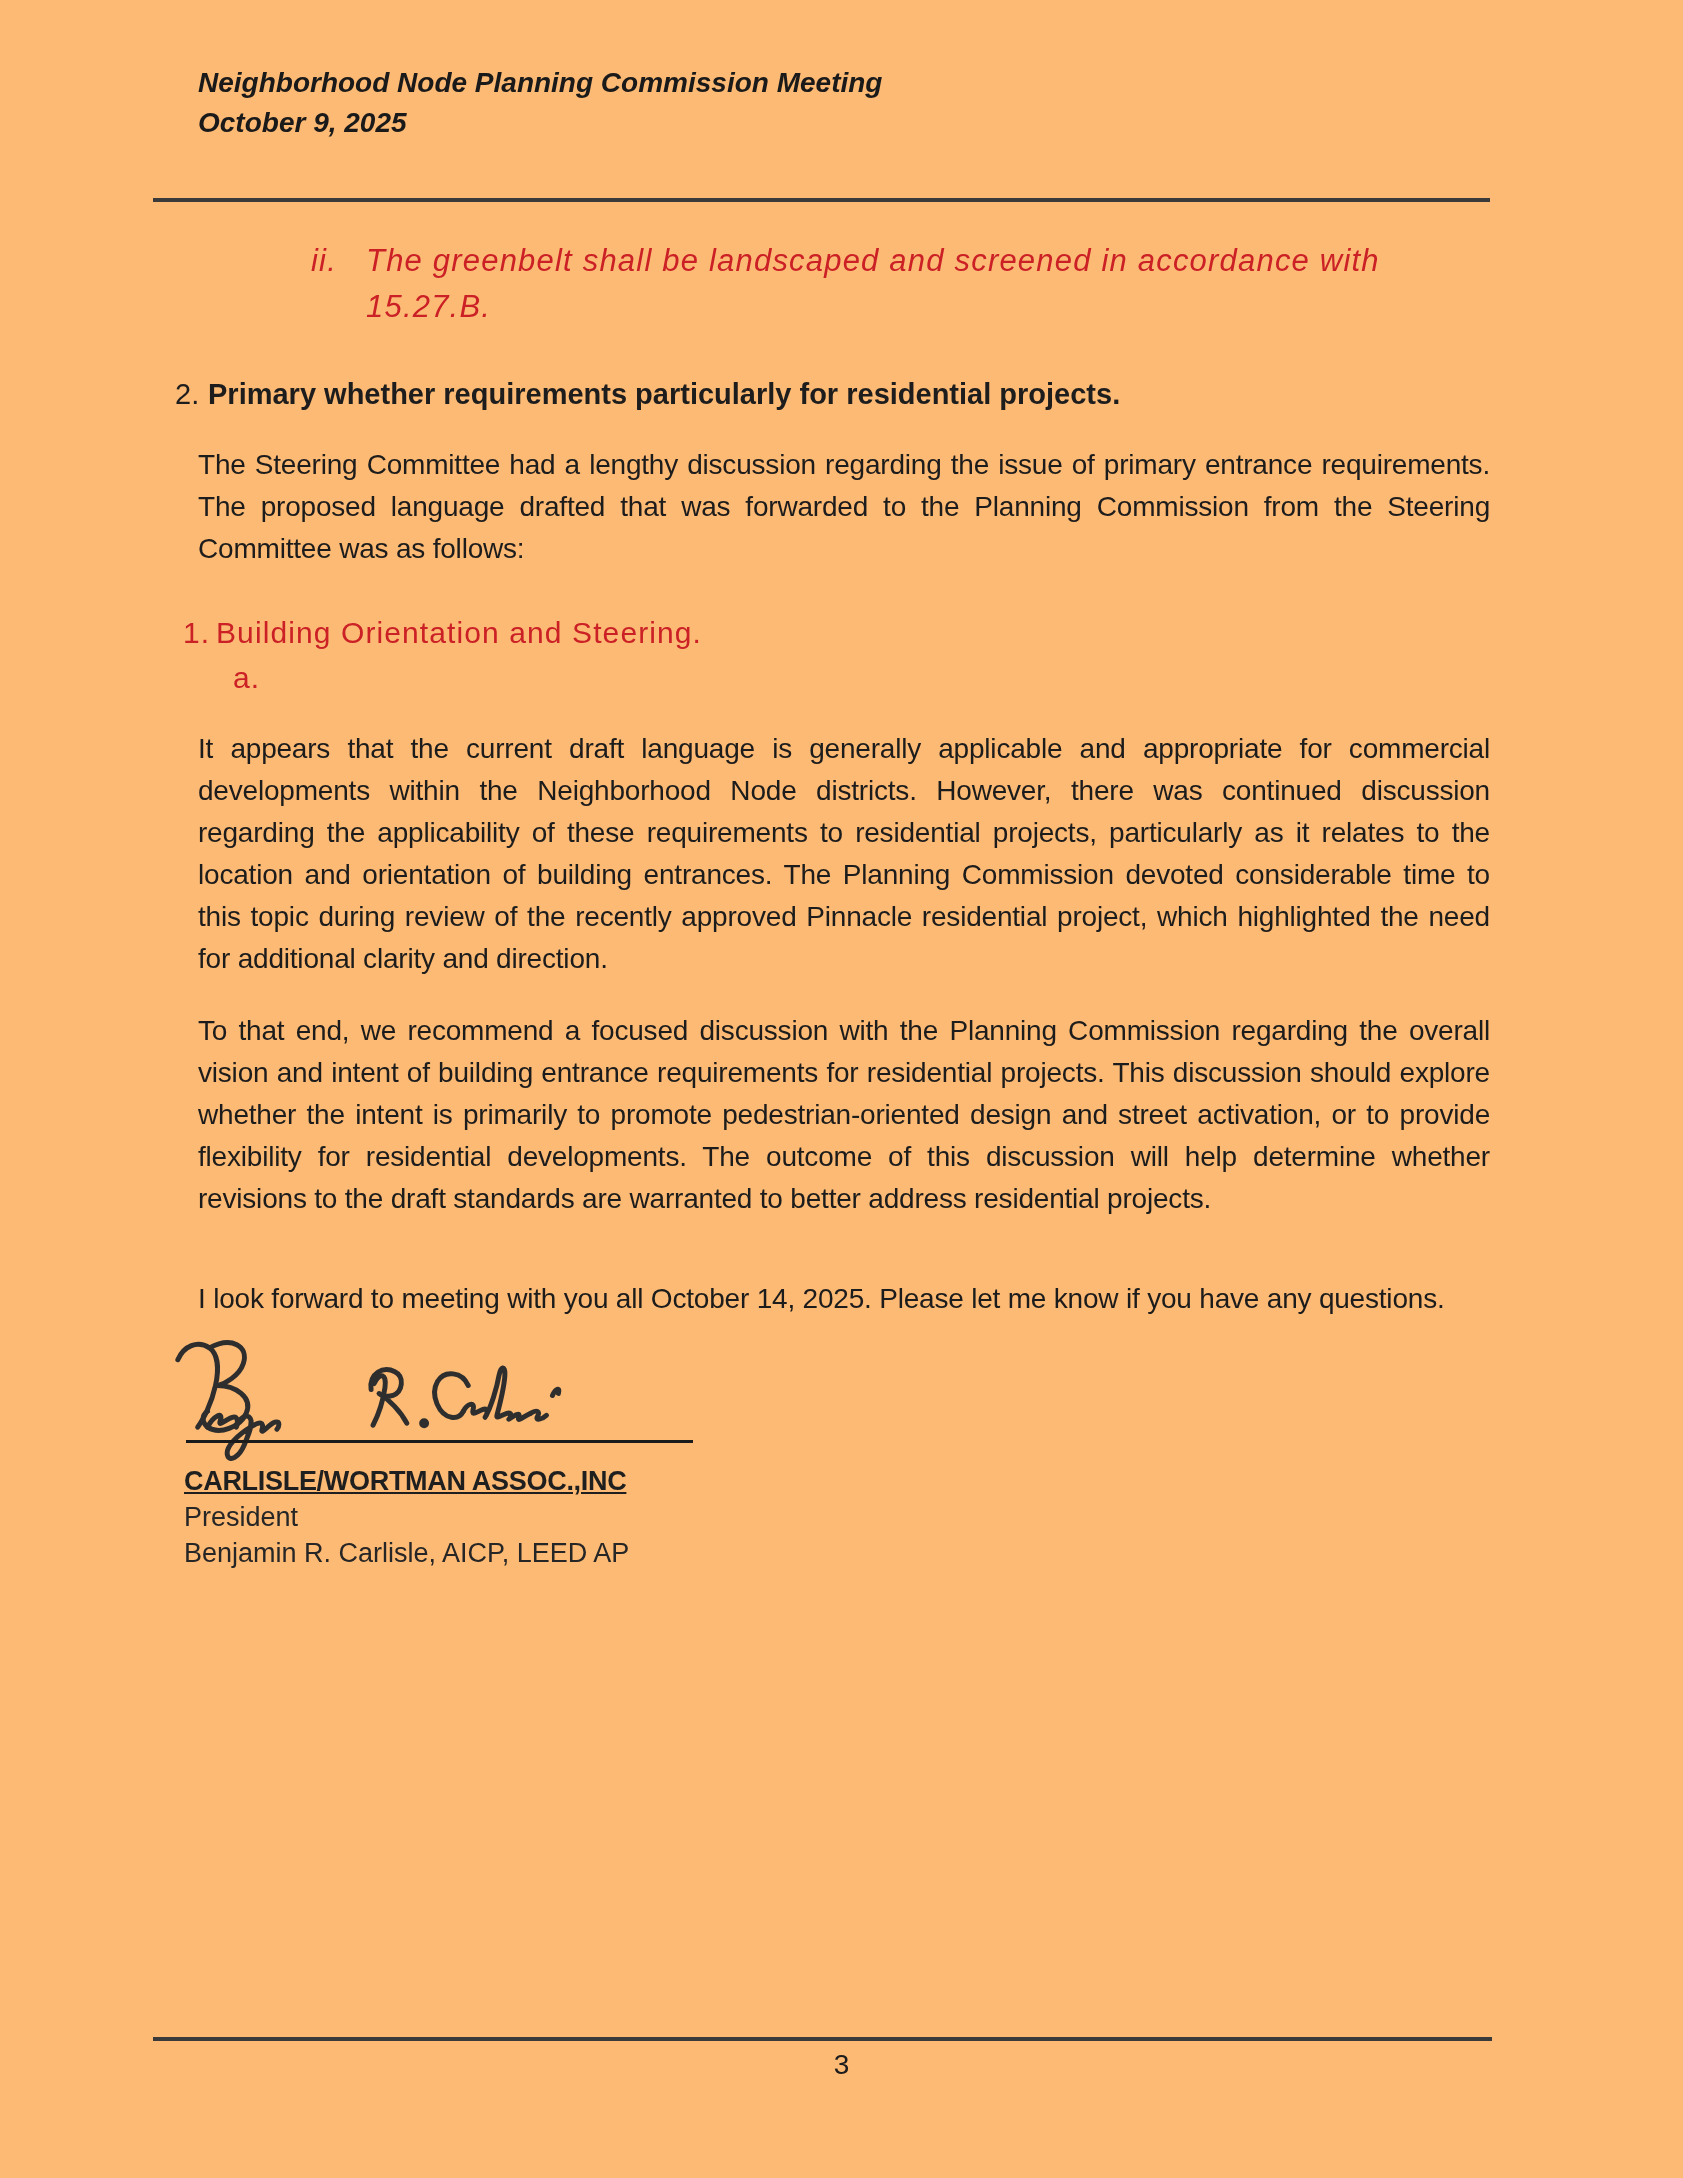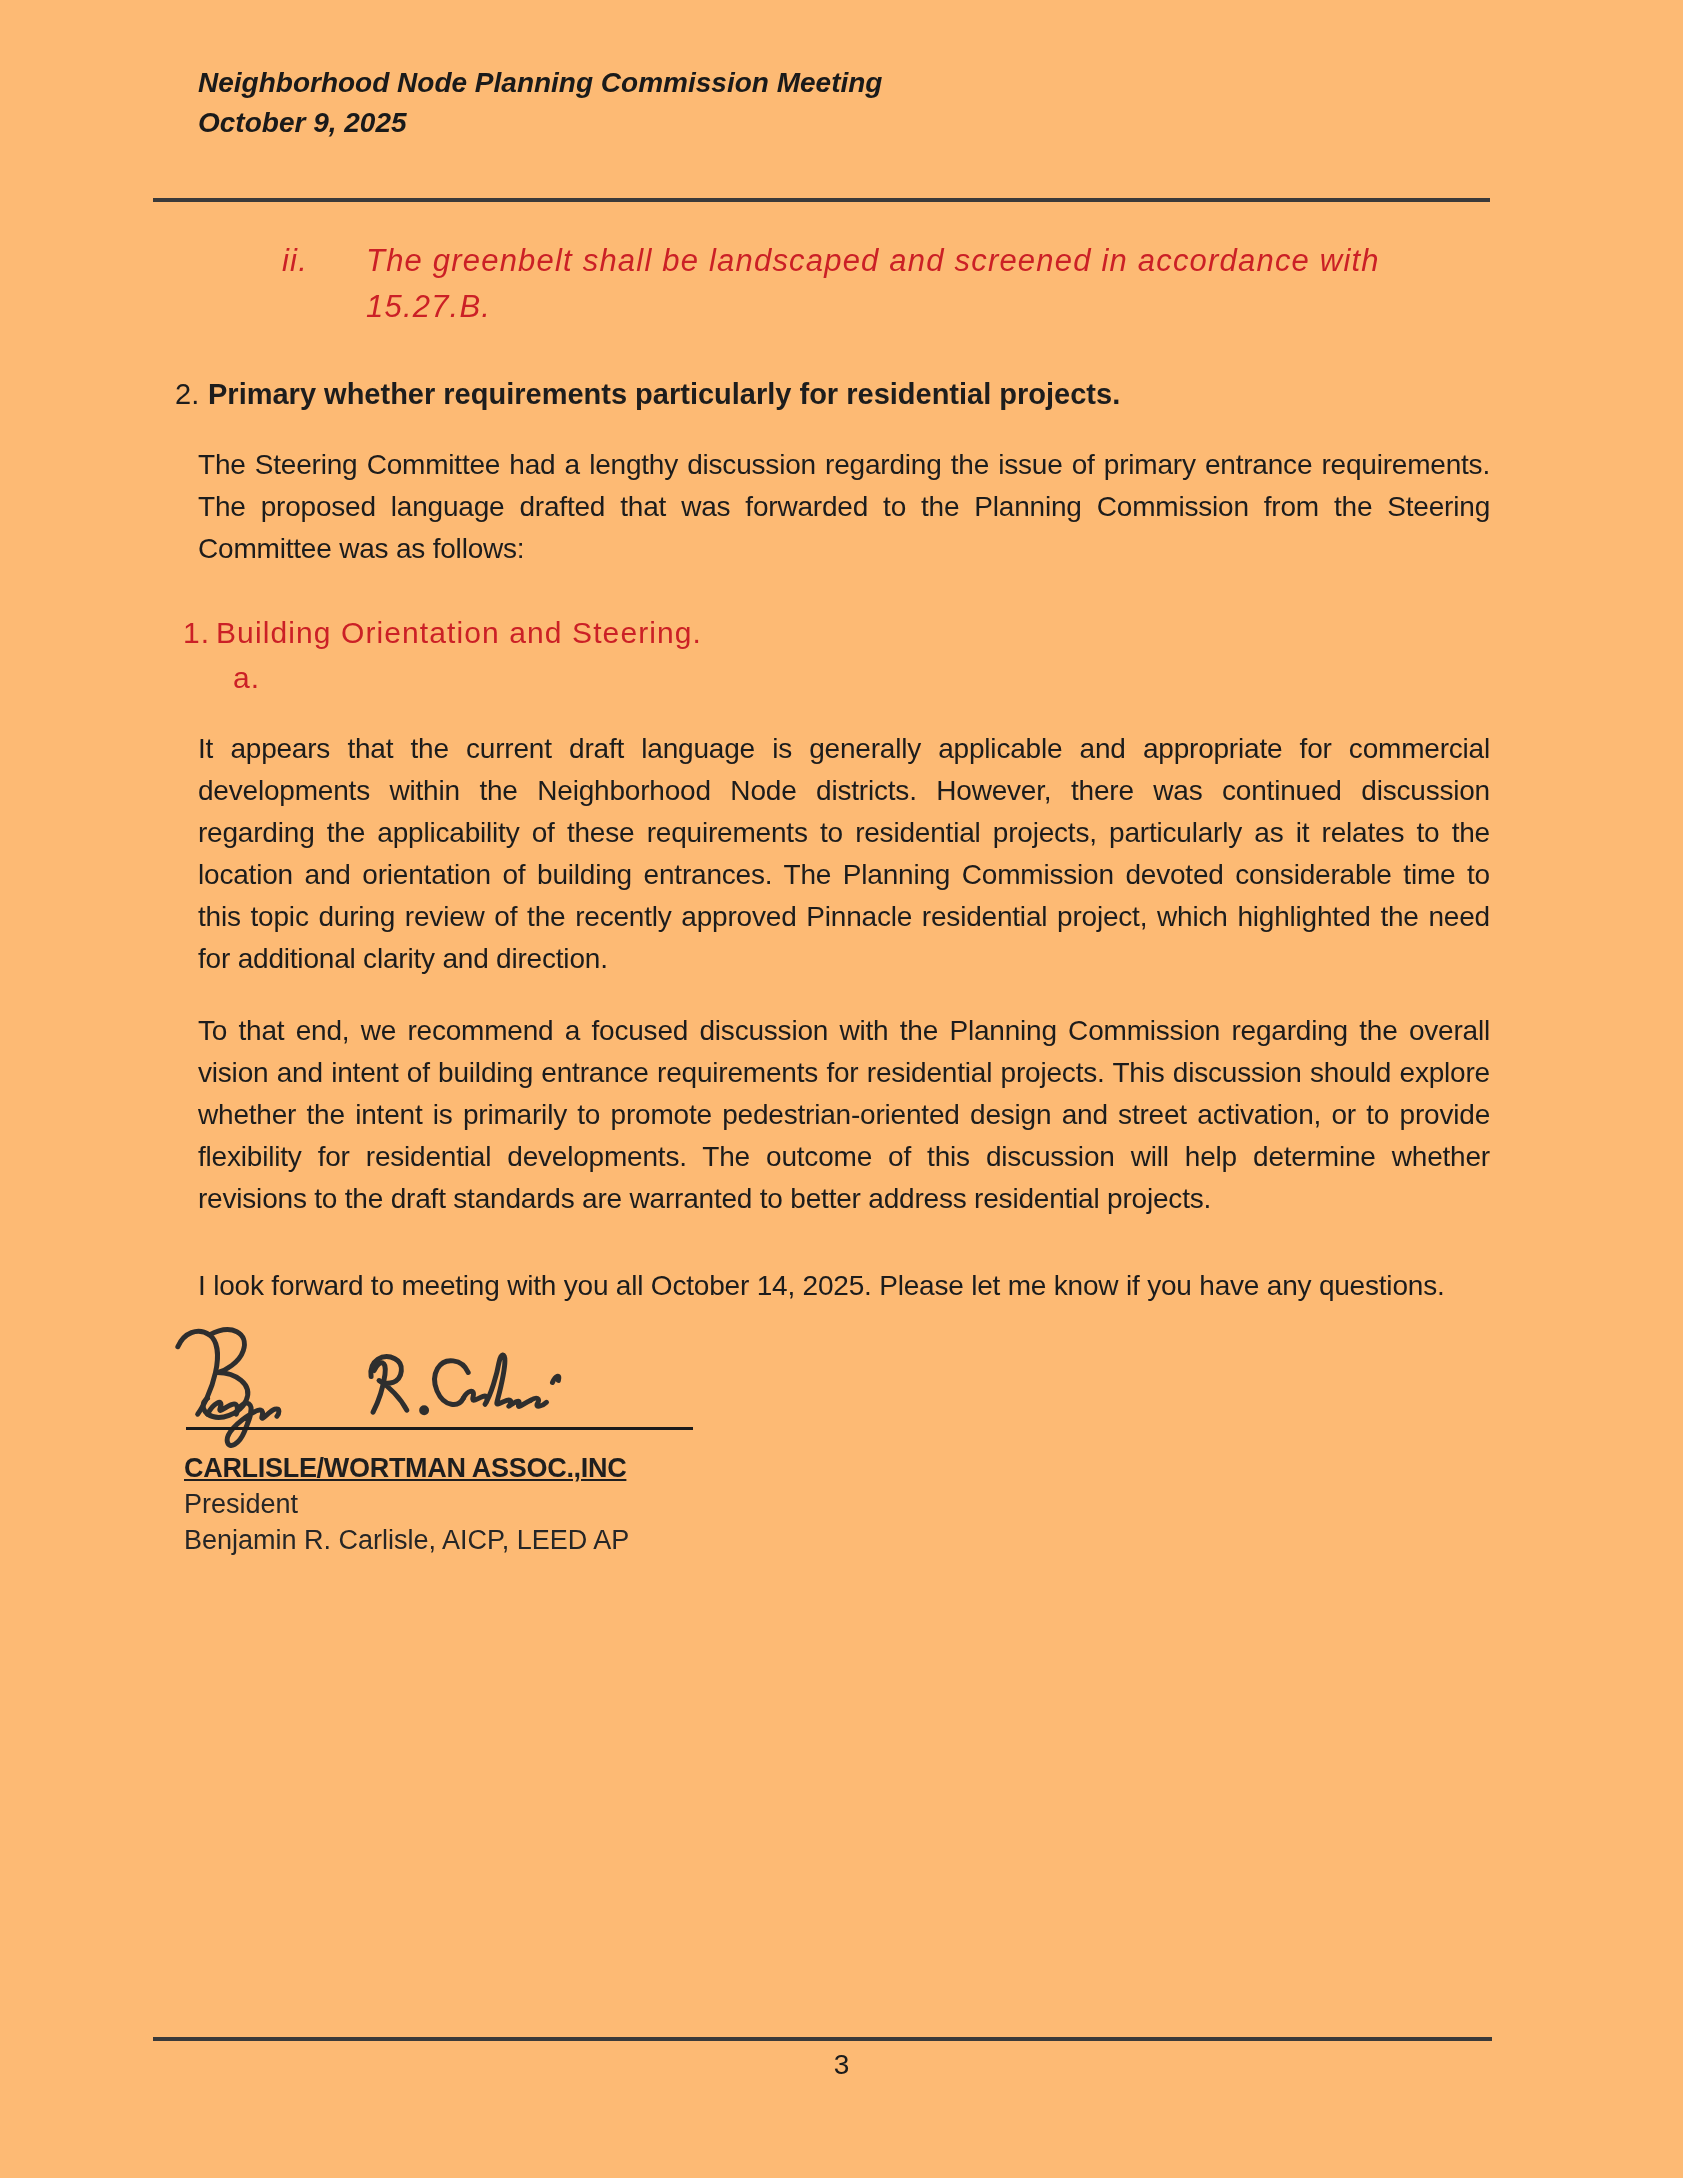--- a/index.html
+++ b/index.html
@@ -15,37 +15,37 @@
 
   
   .header { padding: 63px 0 0 198px; font-style: italic; font-weight: 600;
             font-size: 28px; line-height: 40px; color: #1a1a1a; }
   .header-rule { margin: 55px 0 0 153px; width: 1337px; height: 0;
                  border-top: 4px solid #3a3a3a; }
 
   
   .excerpt { display: flex; margin: 36px 0 0 282px; font-style: italic;
              font-size: 31px; line-height: 46px; letter-spacing: 1.2px; }
-  .excerpt .marker { width: 84px; flex: 0 0 84px; }
+  .excerpt .marker { width: 84px; flex: 0 0 84px; text-align: center; }
   .excerpt .txt { width: 1064px; }
 
   
   .heading2 { display: flex; margin: 44px 0 0 175px;
               font-size: 29px; line-height: 40px; }
   .heading2 .num { width: 33px; flex: 0 0 33px; font-weight: 400; }
   .heading2 .txt { font-weight: 700; }
 
   
   .para { margin-left: 198px; width: 1292px; font-size: 28px;
           line-height: 42px; text-align: justify; letter-spacing: -0.2px;
           color: #1c1c1c; }
   .para1 { margin-top: 30px; }
   .para2 { margin-top: 28px; }
   .para3 { margin-top: 30px; }
-  .para4 { margin-top: 45px; }
+  .para4 { margin-top: 58px; }
 
   
   .redlist { margin-top: 40px; font-size: 30px; line-height: 45px;
              letter-spacing: 1.1px; }
   .red { color: #cb2026; }
   .rl-item1 { display: flex; margin-left: 183px; }
   .rl-item1 .marker { width: 33px; flex: 0 0 33px; }
   .rl-item1a { display: flex; margin-left: 233px; }
   .rl-item1a .marker { width: 37px; flex: 0 0 37px; }
   .rl-item1a .txt { width: 1163px; text-align: justify; }

